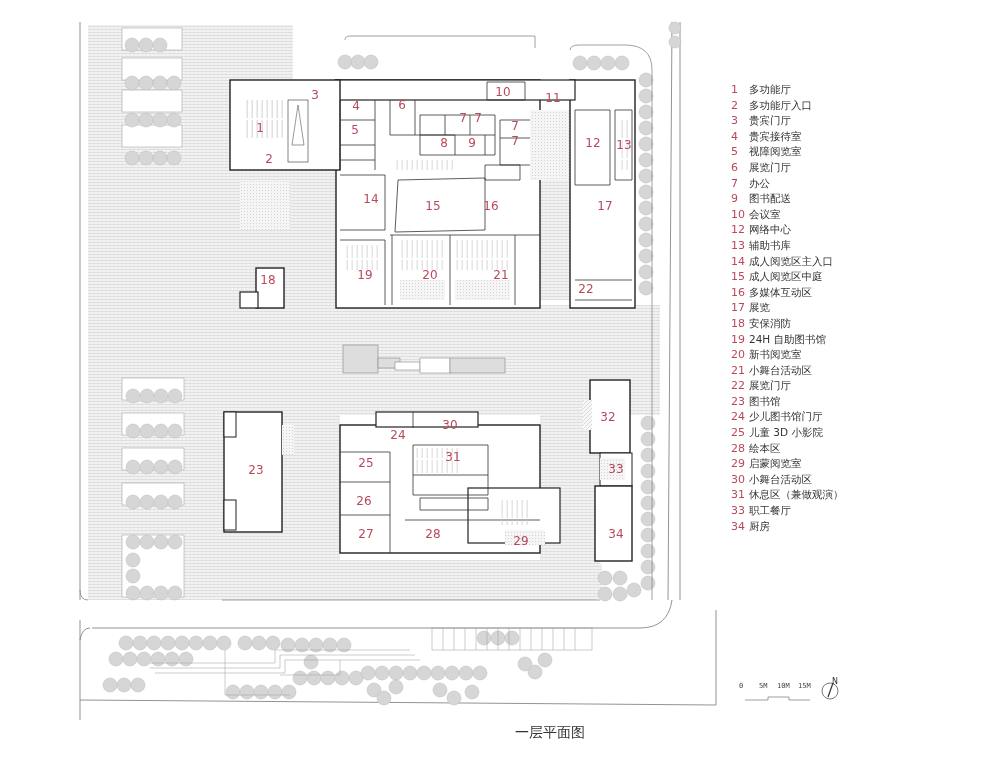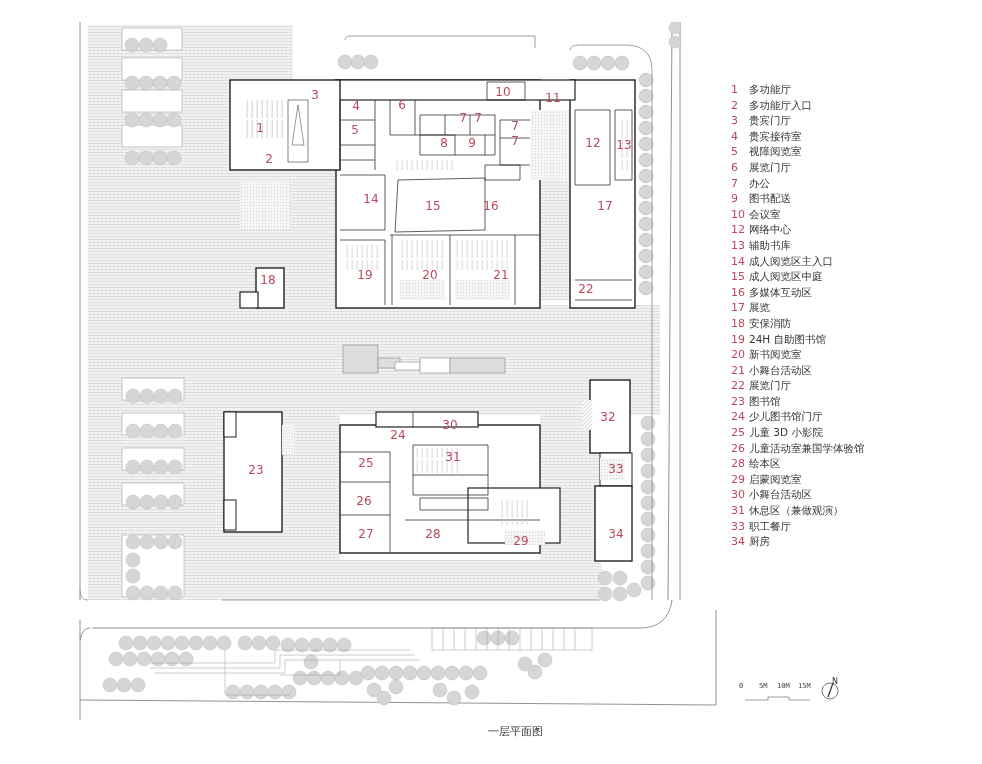--- a/index.html
+++ b/index.html
@@ -5,21 +5,21 @@
   html, body { margin:0; padding:0; background:#ffffff; }
   body { width:982px; height:764px; position:relative; overflow:hidden; font-family:"DejaVu Sans", sans-serif; }
   #plan { position:absolute; left:0; top:0; width:982px; height:764px; }
   .room-num { font-family:"DejaVu Sans", sans-serif; font-size:12px; fill:#b8485a; }
   .legend { position:absolute; left:731px; top:82px; width:200px; }
   .legend-item { height:15.6px; line-height:15.6px; font-size:10.5px; color:#333; white-space:nowrap; }
   .legend-num { display:inline-block; width:18px; color:#b8485a; font-size:11px; }
   .legend-label { color:#333;margin-top:16px; }
   .scale { position:absolute; left:735px; top:682px; width:100px; height:30px; }
   .scale-labels span { position:absolute; top:0; font-size:7px; color:#444; font-family:"DejaVu Sans Mono", monospace; }
-  .caption { position:absolute; left:488px; top:724px; font-size:11px; color:#333; }
+  .caption { position:absolute; left:515px; top:724px; font-size:14px; color:#333; }
 </style>
 </head>
 <body>
 
 <svg id="plan" viewBox="0 0 982 764" xmlns="http://www.w3.org/2000/svg">
   <defs>
     <pattern id="paving" width="4" height="3" patternUnits="userSpaceOnUse">
       <rect width="4" height="3" fill="#f3f3f3"></rect>
       <path d="M0 2.5 H4" stroke="#d2d2d2" stroke-width="0.6"></path>
       <path d="M2 0 V2.5" stroke="#dcdcdc" stroke-width="0.4"></path>
@@ -374,21 +374,20 @@
     <div class="legend-item"><span class="legend-num">16</span><span class="legend-label">多媒体互动区</span></div>
     <div class="legend-item"><span class="legend-num">17</span><span class="legend-label">展览</span></div>
     <div class="legend-item"><span class="legend-num">18</span><span class="legend-label">安保消防</span></div>
     <div class="legend-item"><span class="legend-num">19</span><span class="legend-label">24H 自助图书馆</span></div>
     <div class="legend-item"><span class="legend-num">20</span><span class="legend-label">新书阅览室</span></div>
     <div class="legend-item"><span class="legend-num">21</span><span class="legend-label">小舞台活动区</span></div>
     <div class="legend-item"><span class="legend-num">22</span><span class="legend-label">展览门厅</span></div>
     <div class="legend-item"><span class="legend-num">23</span><span class="legend-label">图书馆</span></div>
     <div class="legend-item"><span class="legend-num">24</span><span class="legend-label">少儿图书馆门厅</span></div>
     <div class="legend-item"><span class="legend-num">25</span><span class="legend-label">儿童 3D 小影院</span></div>
-    <div class="legend-item"><span class="legend-num">26</span><span class="legend-label">儿童活动室兼国学体验馆</span></div>
     <div class="legend-item"><span class="legend-num">28</span><span class="legend-label">绘本区</span></div>
     <div class="legend-item"><span class="legend-num">29</span><span class="legend-label">启蒙阅览室</span></div>
     <div class="legend-item"><span class="legend-num">30</span><span class="legend-label">小舞台活动区</span></div>
     <div class="legend-item"><span class="legend-num">31</span><span class="legend-label">休息区（兼做观演）</span></div>
     <div class="legend-item"><span class="legend-num">33</span><span class="legend-label">职工餐厅</span></div>
     <div class="legend-item"><span class="legend-num">34</span><span class="legend-label">厨房</span></div>
   </div>
 
 <div class="scale scale-labels">
   <span style="left:4px">0</span>

